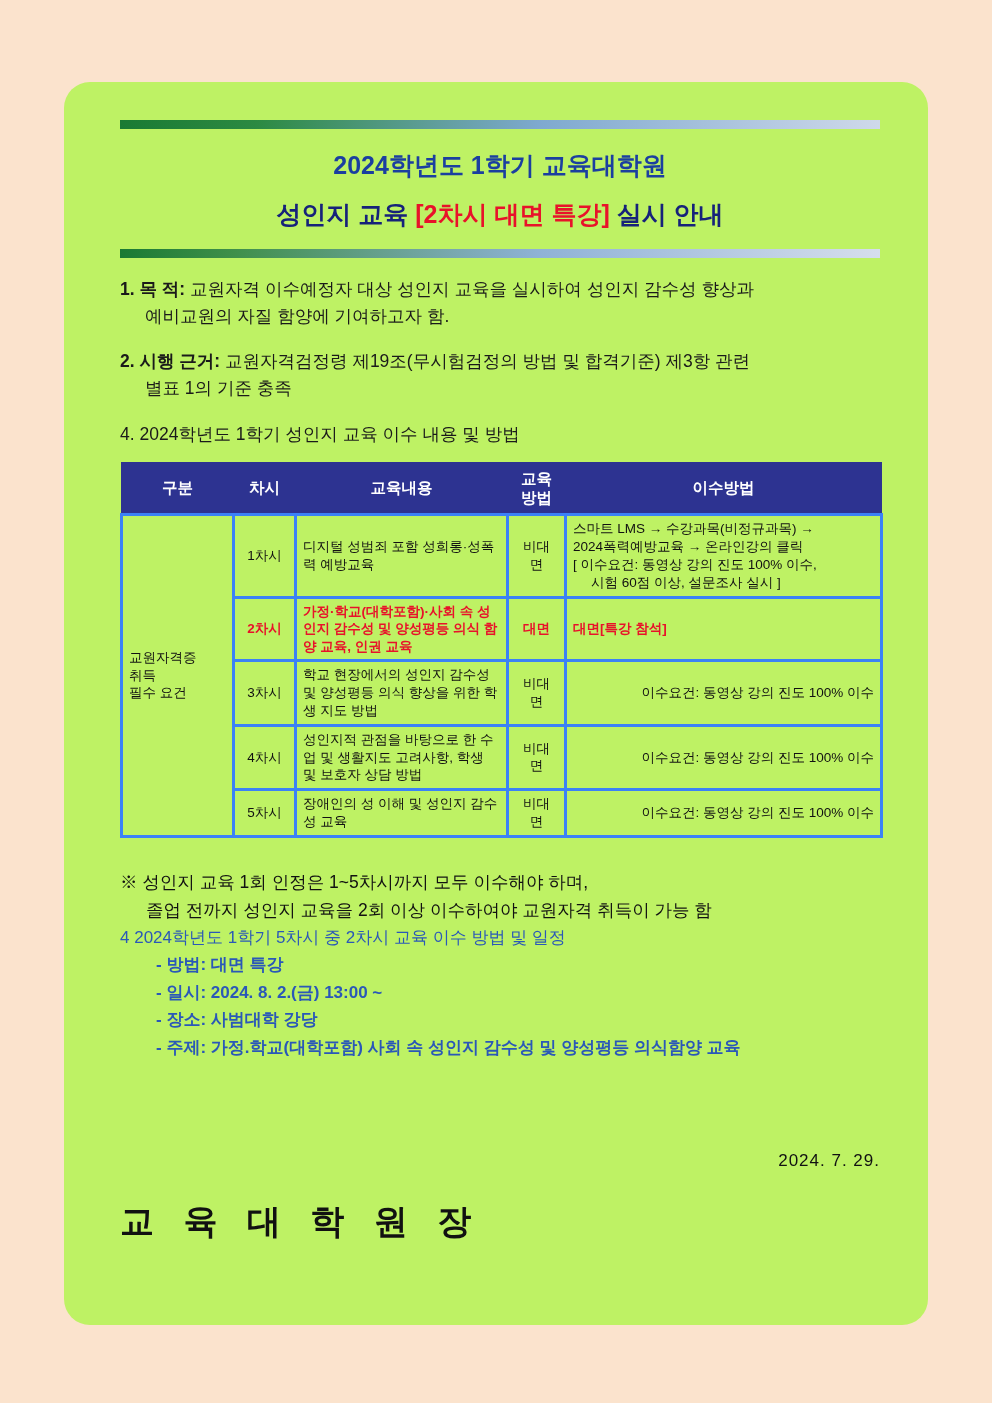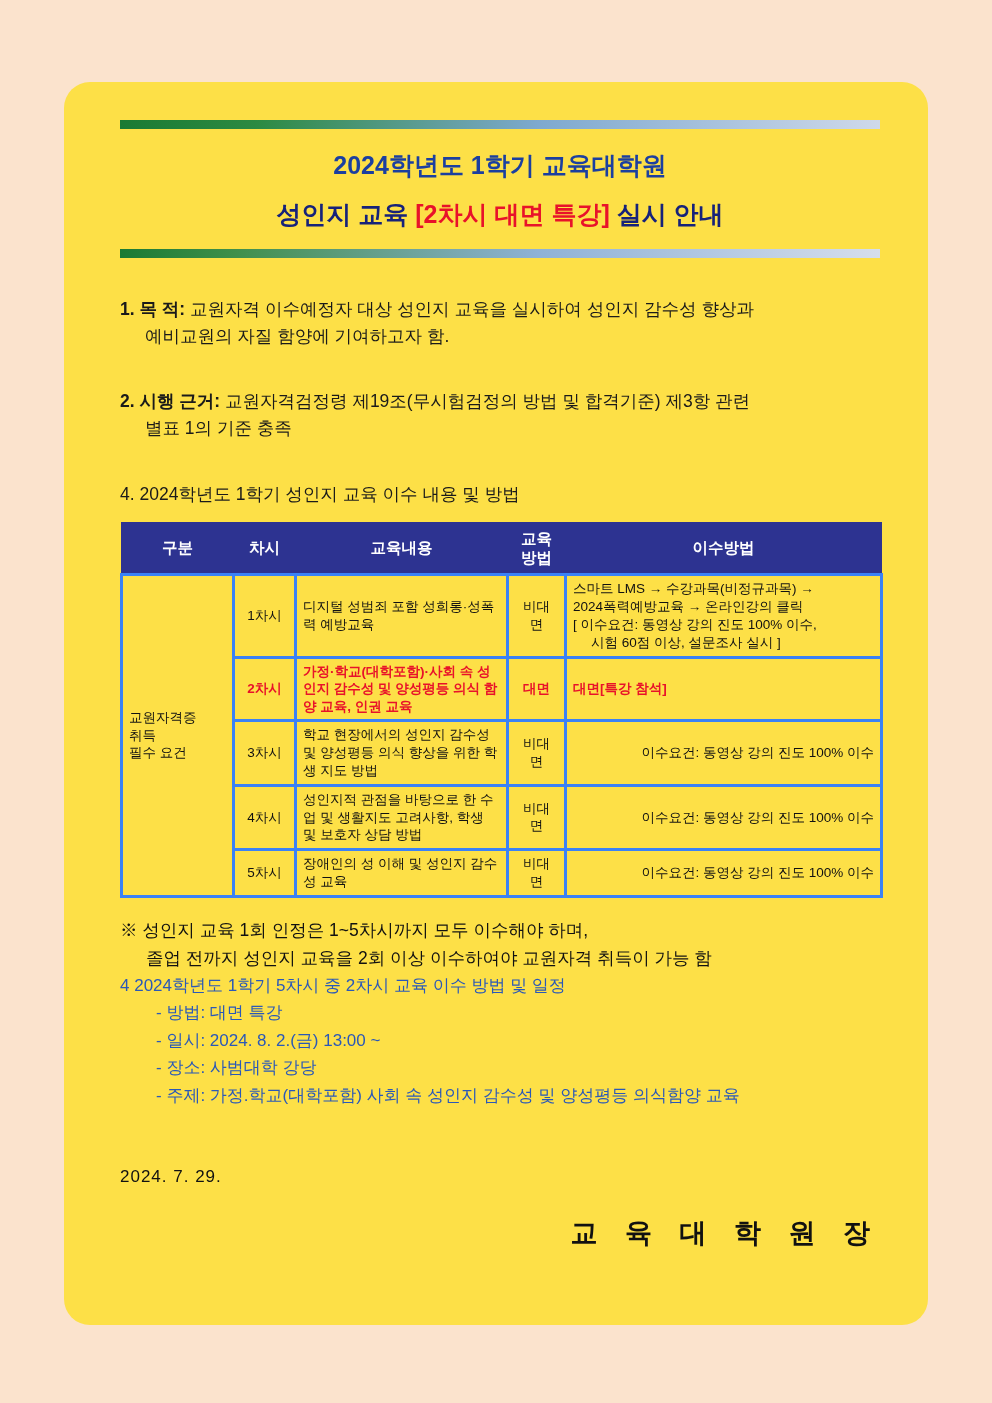--- a/index.html
+++ b/index.html
@@ -12,21 +12,21 @@
     background: #fbe3cd;
     font-family: "Liberation Sans", sans-serif;
     overflow: hidden;
   }
   .page {
     position: absolute;
     left: 64px;
     top: 82px;
     width: 864px;
     height: 1243px;
-    background: #fde047;
+    background: #bef264;
     border-radius: 26px;
     box-shadow: 0 0 0 0 rgba(0,0,0,0);
   }
   .inner {
     position: absolute;
     left: 56px;
     top: 38px;
     width: 760px;
   }
   
@@ -53,21 +53,21 @@
     color: #16227a;
     font-size: 25px;
     font-weight: bold;
     margin: 0 0 10px 0;
   }
   .title2 .red {
     color: #e8122a;
   }
   
   .section {
-    margin-top: 38px;
+    margin-top: 18px;
     font-size: 17.5px;
     color: #1a1a1a;
     line-height: 1.55;
   }
   .section .lbl {
     font-weight: bold;
   }
   .indent {
     display: block;
     padding-left: 25px;
@@ -105,44 +105,44 @@
   td.cha { text-align: center; font-size: 15px; }
   td.method { text-align: center; font-size: 14px; line-height: 1.2; }
   td.howto { color: #2a58b8; font-size: 14px; }
   td.howto .ind1 { display: block; }
   td.howto .ind2 { display: block; padding-left: 18px; }
   .row-red td { color: #e8122a !important; font-weight: bold; }
   .row-red td.content { font-size: 13.5px; line-height: 1.3; }
   .howto-center { text-align: right; }
   
   .notes {
-    margin-top: 18px;
+    margin-top: 30px;
     font-size: 17.5px;
     color: #111111;
     line-height: 1.6;
   }
   .notes .line2 { display: block; padding-left: 26px; }
   .sub {
     font-size: 17px;
     color: #2a58b8;
     line-height: 1.62;
   }
-  .sub .item { display: block; padding-left: 36px; }
+  .sub .item { display: block; padding-left: 36px; font-weight: bold; }
   
   .date {
-    margin-top: 58px;
-    text-align: left;
+    margin-top: 90px;
+    text-align: right;
     font-size: 17px;
     color: #111111;
     letter-spacing: 1px;
   }
   .signer {
     margin-top: 28px;
-    text-align: right;
-    font-size: 27px;
+    text-align: left;
+    font-size: 34px;
     font-weight: bold;
     color: #111111;
     letter-spacing: 10px;
   }
 </style>
 </head>
 <body>
 
 <div class="page">
   <div class="inner">

